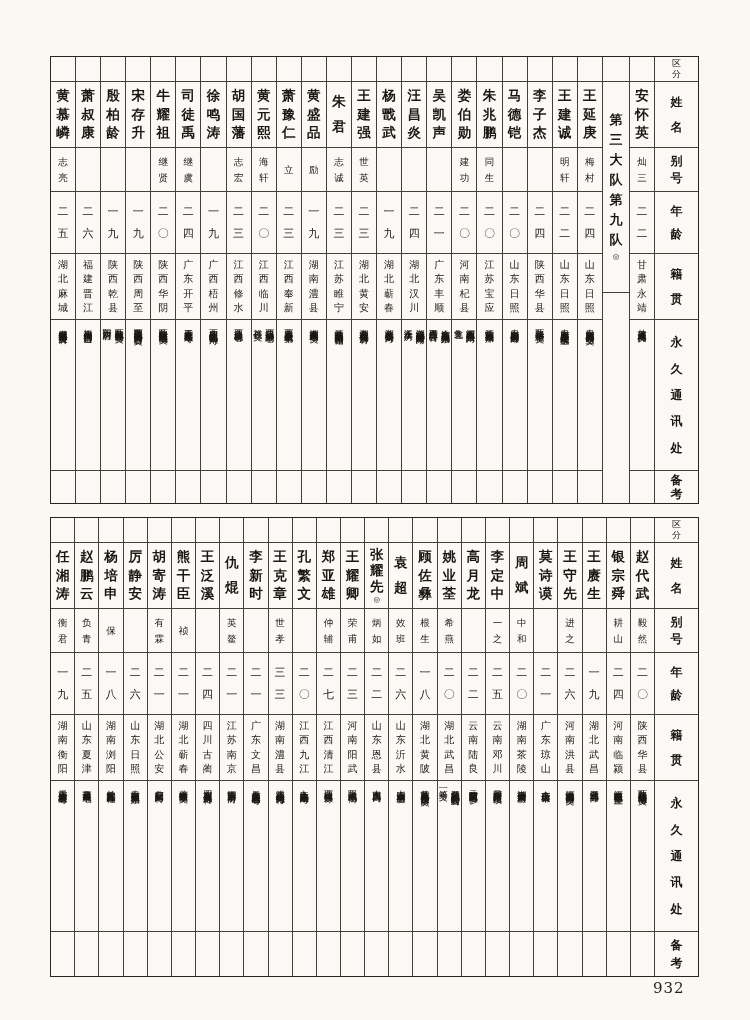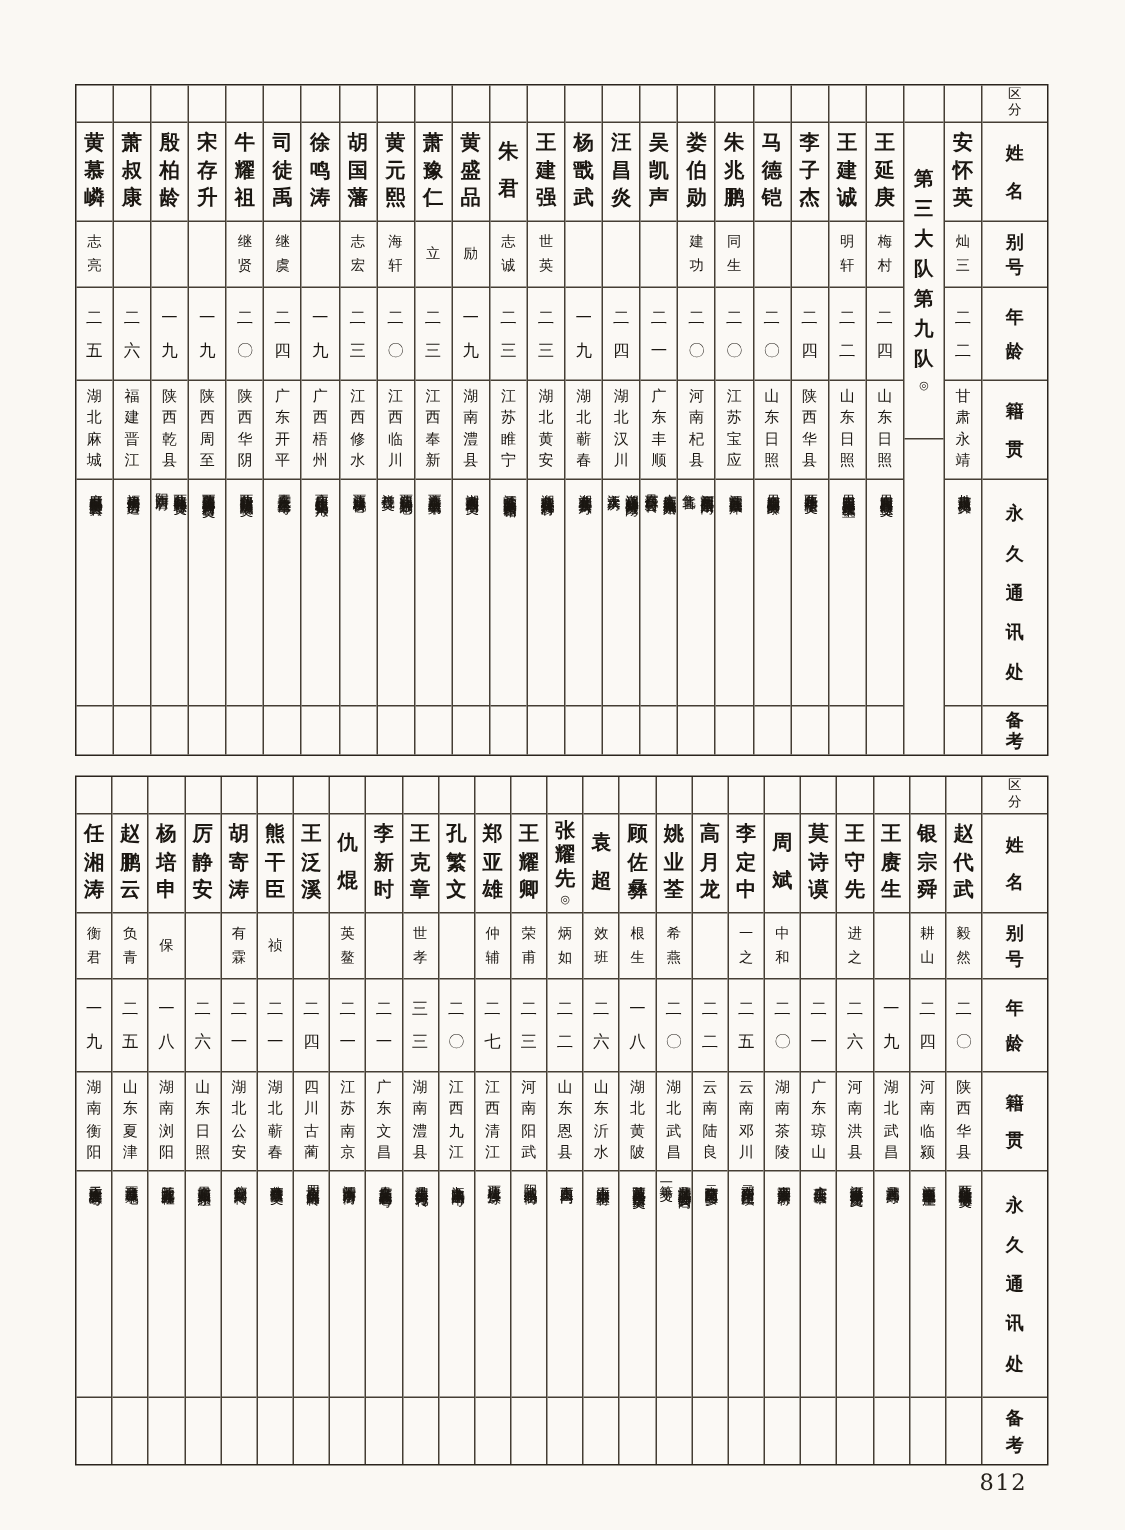--- a/index.html
+++ b/index.html
@@ -1742,14 +1742,14 @@
             <div>衡</div>
             <div>阳</div>
           </div>
         </div>
         <div class="cell c-addr">
           <div class="addr-text">重庆二牌坊窦家巷五号</div>
         </div>
         <div class="cell c-note"></div>
       </div>
     </div>
-  <div class="page-number">812</div>
+  <div class="page-number">932</div>
 </div>
 
 </body></html>

